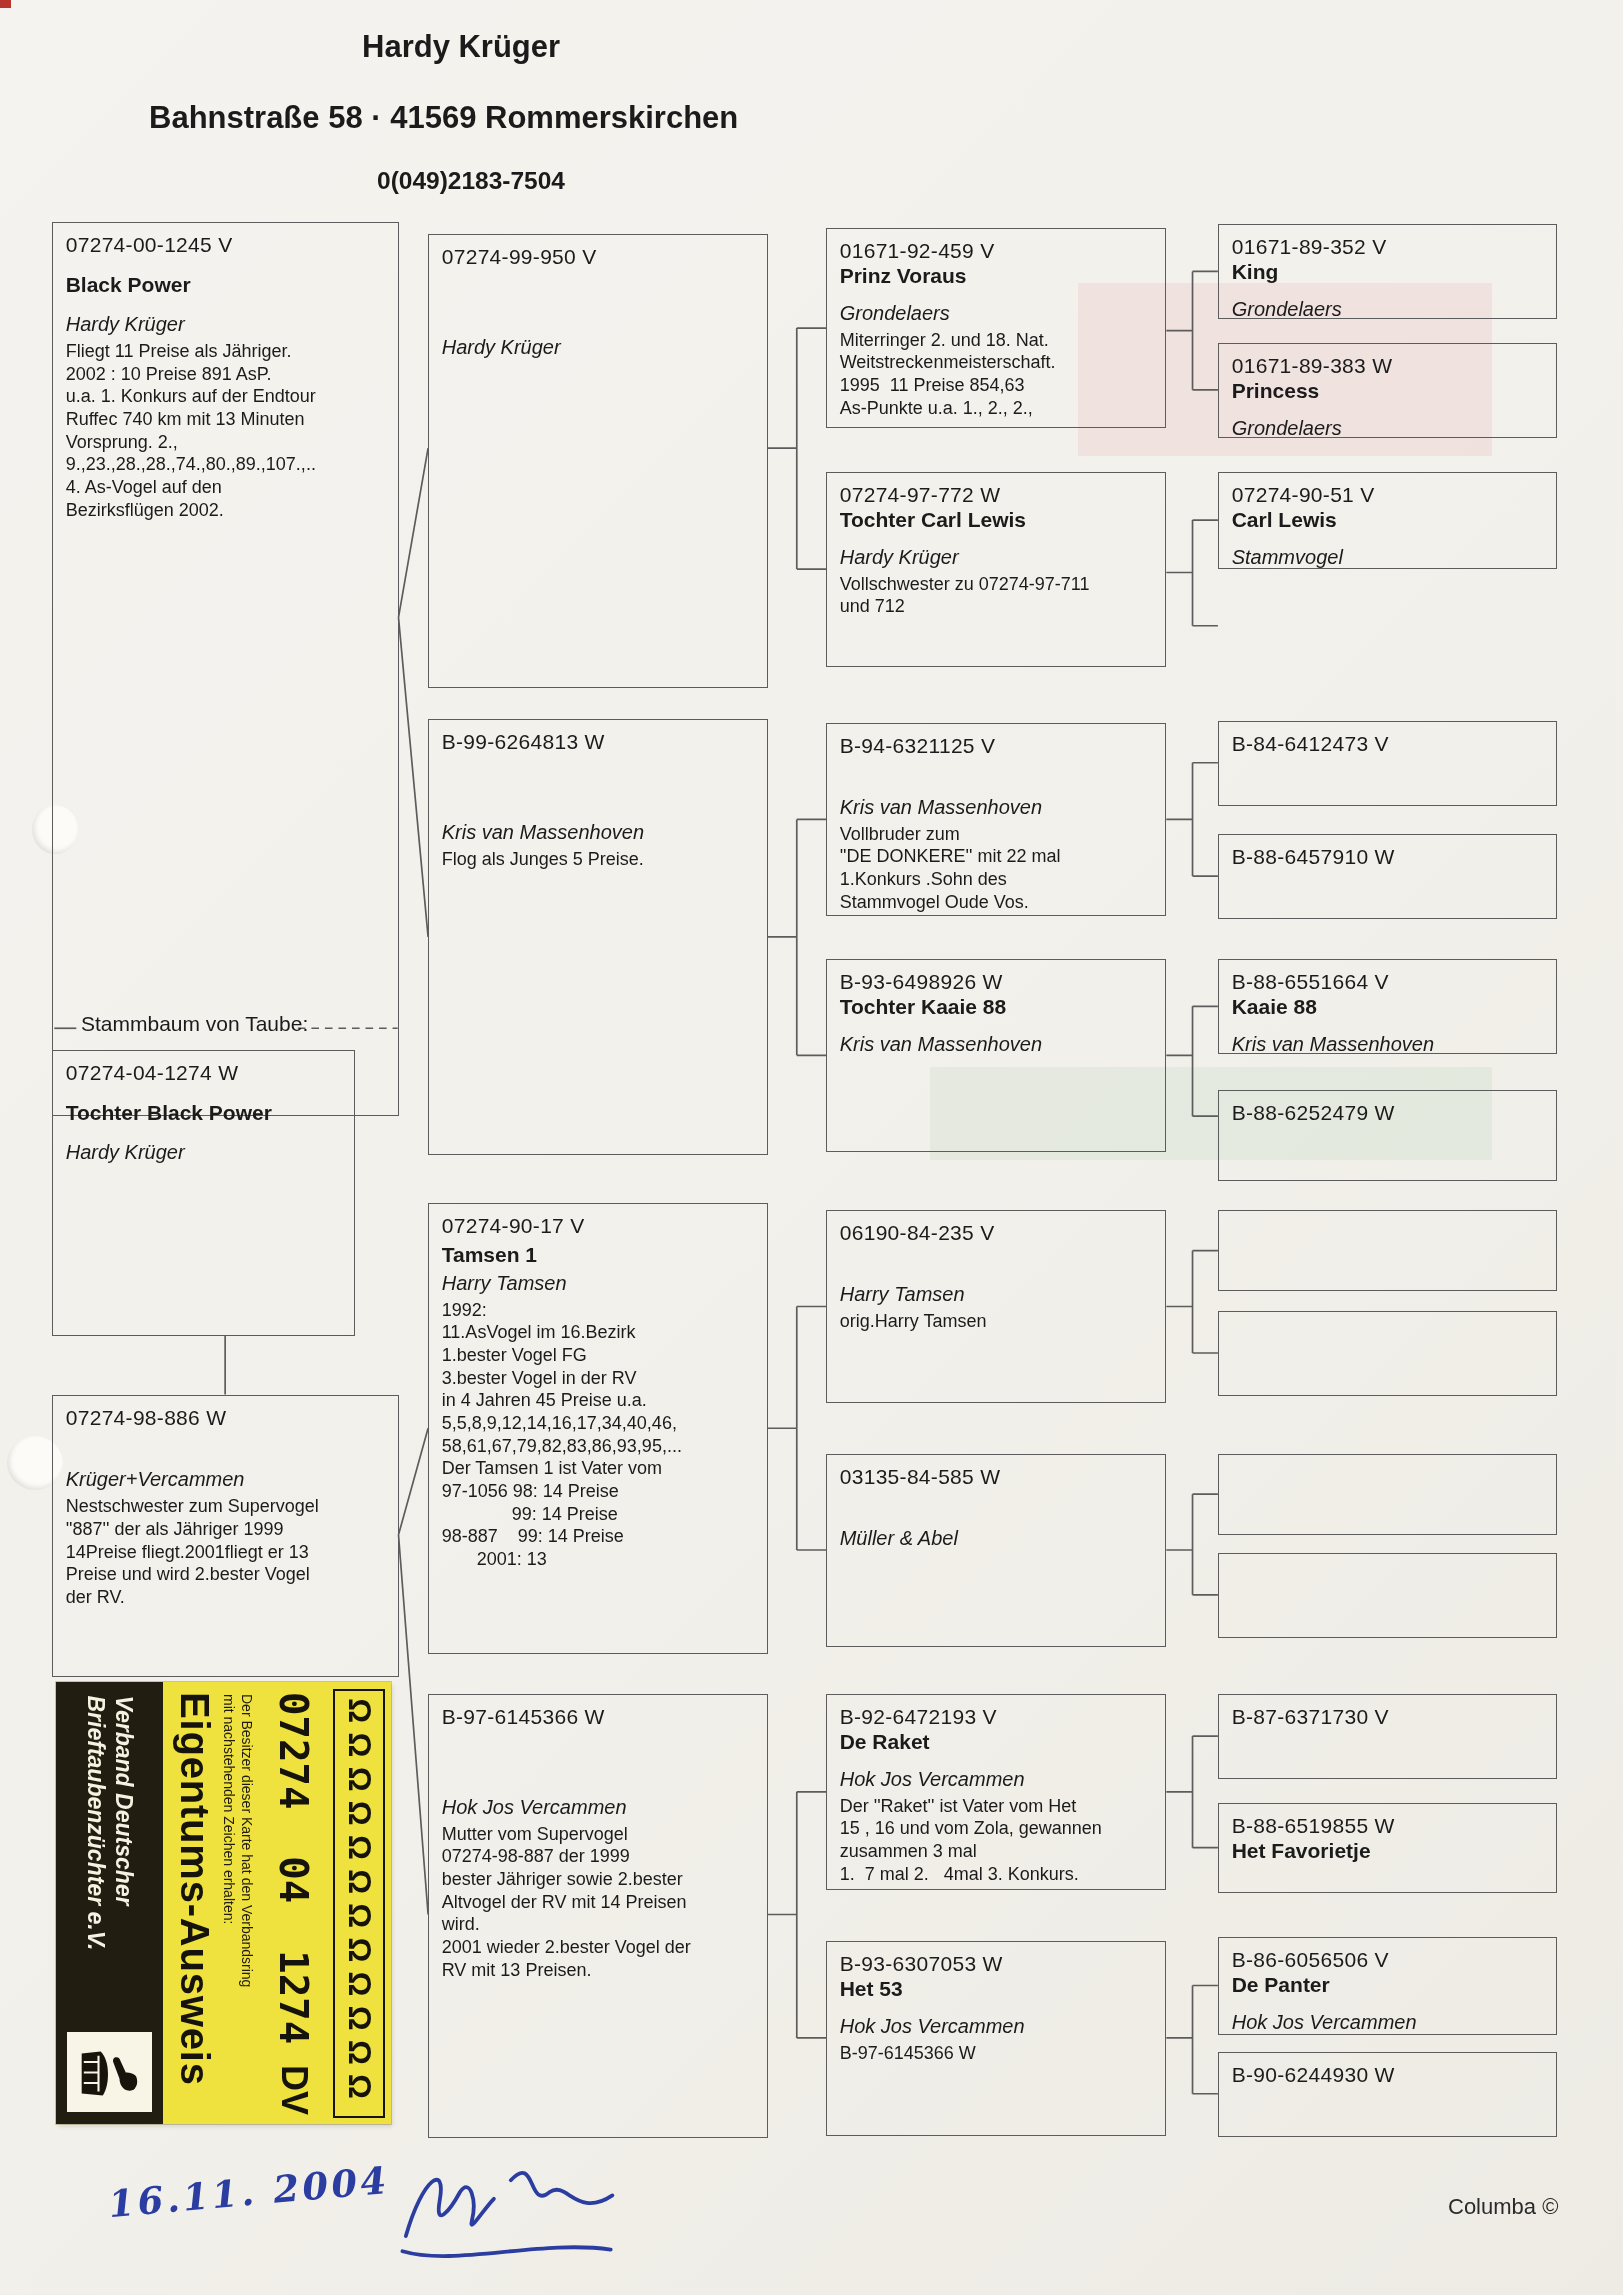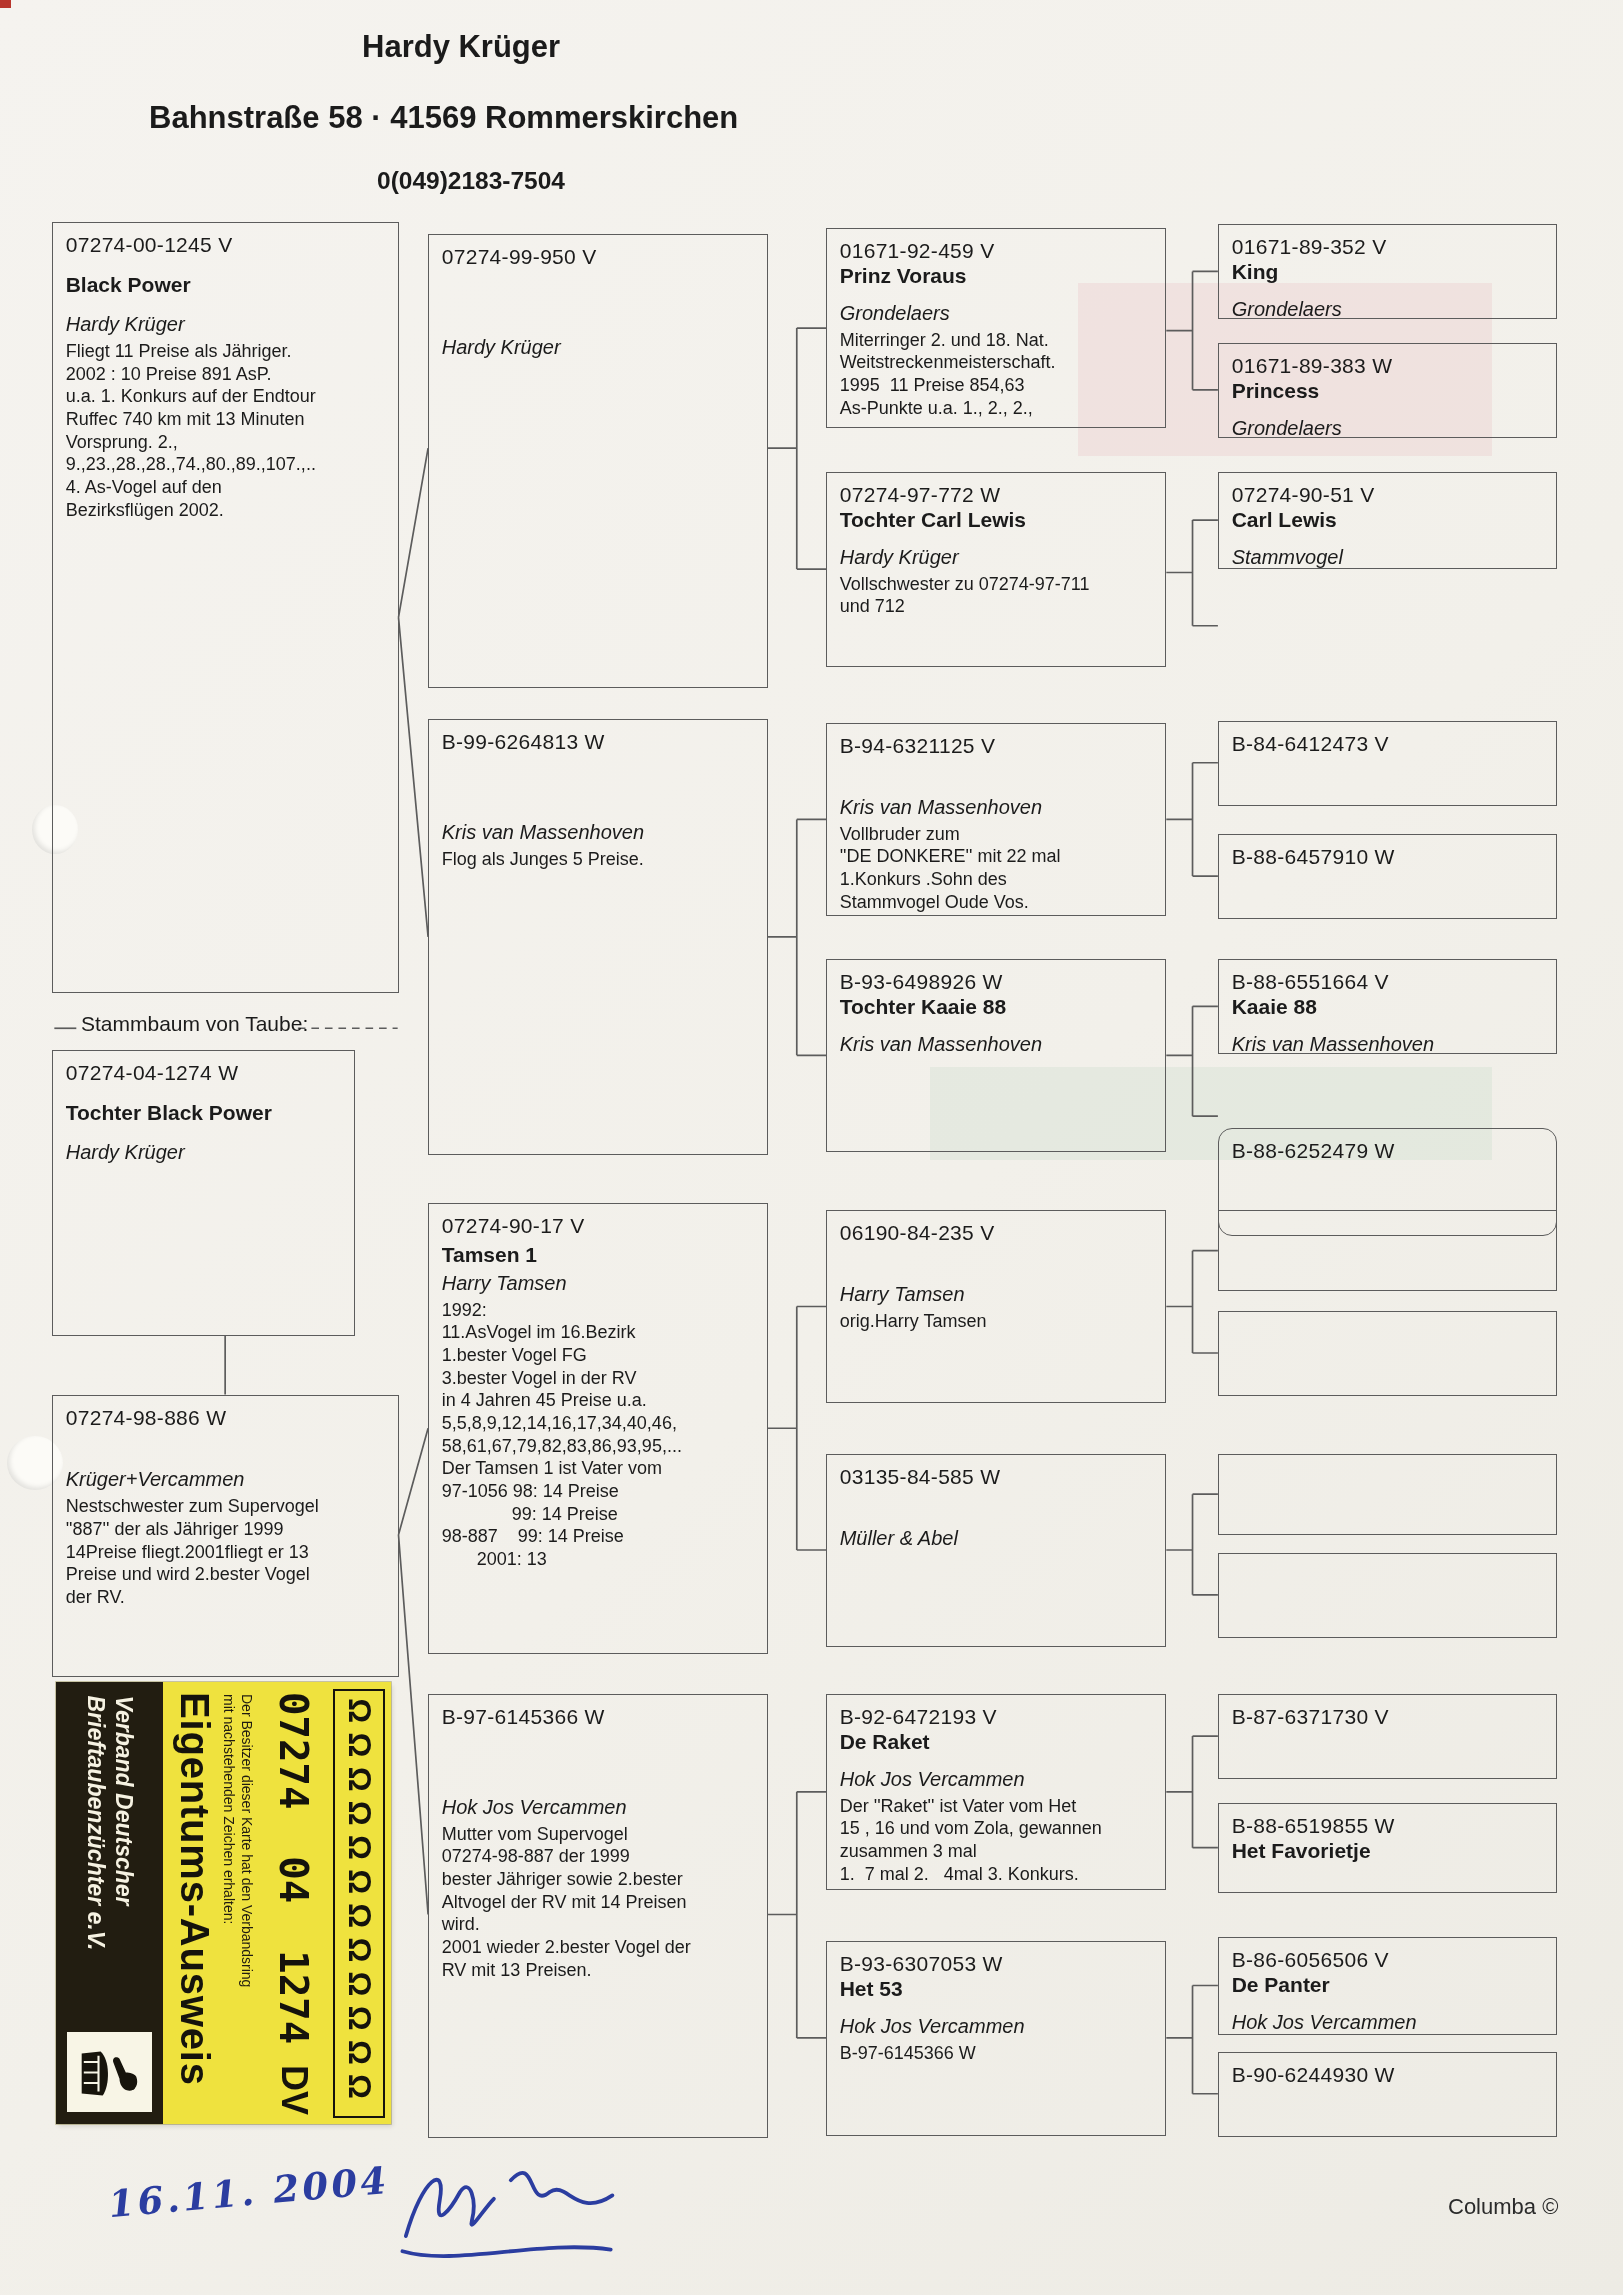--- a/index.html
+++ b/index.html
@@ -85,21 +85,21 @@
       <path d="M1379 677 H1410 M1410 615 V740 M1410 615 H1440 M1410 740 H1440"></path>
       <path d="M1379 969 H1410 M1410 902 V1036 M1410 902 H1440 M1410 1036 H1440"></path>
       <path d="M1379 1248 H1410 M1410 1190 V1320 M1410 1190 H1440 M1410 1320 H1440"></path>
       <path d="M1379 1545 H1410 M1410 1479 V1600 M1410 1479 H1440 M1410 1600 H1440"></path>
       <path d="M1379 1833 H1410 M1410 1767 V1886 M1410 1767 H1440 M1410 1886 H1440"></path>
       <path d="M1379 2119 H1410 M1410 2053 V2185 M1410 2053 H1440 M1410 2185 H1440"></path>
       <path d="M1379 2410 H1410 M1410 2348 V2476 M1410 2348 H1440 M1410 2476 H1440"></path>
     </g>
   </svg>
 
-  <div class="box" style="left:52px;top:222px;width:347px;height:771px;">
+  <div class="box" style="left:52px;top:222px;width:347px;height:894px;">
     <div class="ring">07274-00-1245 V</div>
     <div class="bname mt-sm">Black Power</div>
     <div class="breeder mt-sm">Hardy Krüger</div>
     <div class="desc mt-xs">Fliegt 11 Preise als Jähriger.
 2002 : 10 Preise 891 AsP.
 u.a. 1. Konkurs auf der Endtour
 Ruffec 740 km mit 13 Minuten
 Vorsprung. 2.,
 9.,23.,28.,28.,74.,80.,89.,107.,..
 4. As-Vogel auf den
@@ -245,21 +245,21 @@
     <div class="ring">B-84-6412473 V</div>
   </div>
   <div class="box" style="left:1218px;top:834px;width:339px;height:85px;">
     <div class="ring">B-88-6457910 W</div>
   </div>
   <div class="box" style="left:1218px;top:959px;width:339px;height:95px;">
     <div class="ring">B-88-6551664 V</div>
     <div class="bname">Kaaie 88</div>
     <div class="breeder">Kris van Massenhoven</div>
   </div>
-  <div class="box" style="left:1218px;top:1128px;width:339px;height:108px;border-radius:14px;">
+  <div class="box" style="left:1218px;top:1090px;width:339px;height:91px;">
     <div class="ring">B-88-6252479 W</div>
   </div>
   <div class="box" style="left:1218px;top:1210px;width:339px;height:81px;"></div>
   <div class="box" style="left:1218px;top:1311px;width:339px;height:85px;"></div>
   <div class="box" style="left:1218px;top:1454px;width:339px;height:81px;"></div>
   <div class="box" style="left:1218px;top:1553px;width:339px;height:85px;"></div>
   <div class="box" style="left:1218px;top:1694px;width:339px;height:85px;">
     <div class="ring">B-87-6371730 V</div>
   </div>
   <div class="box" style="left:1218px;top:1803px;width:339px;height:90px;">

